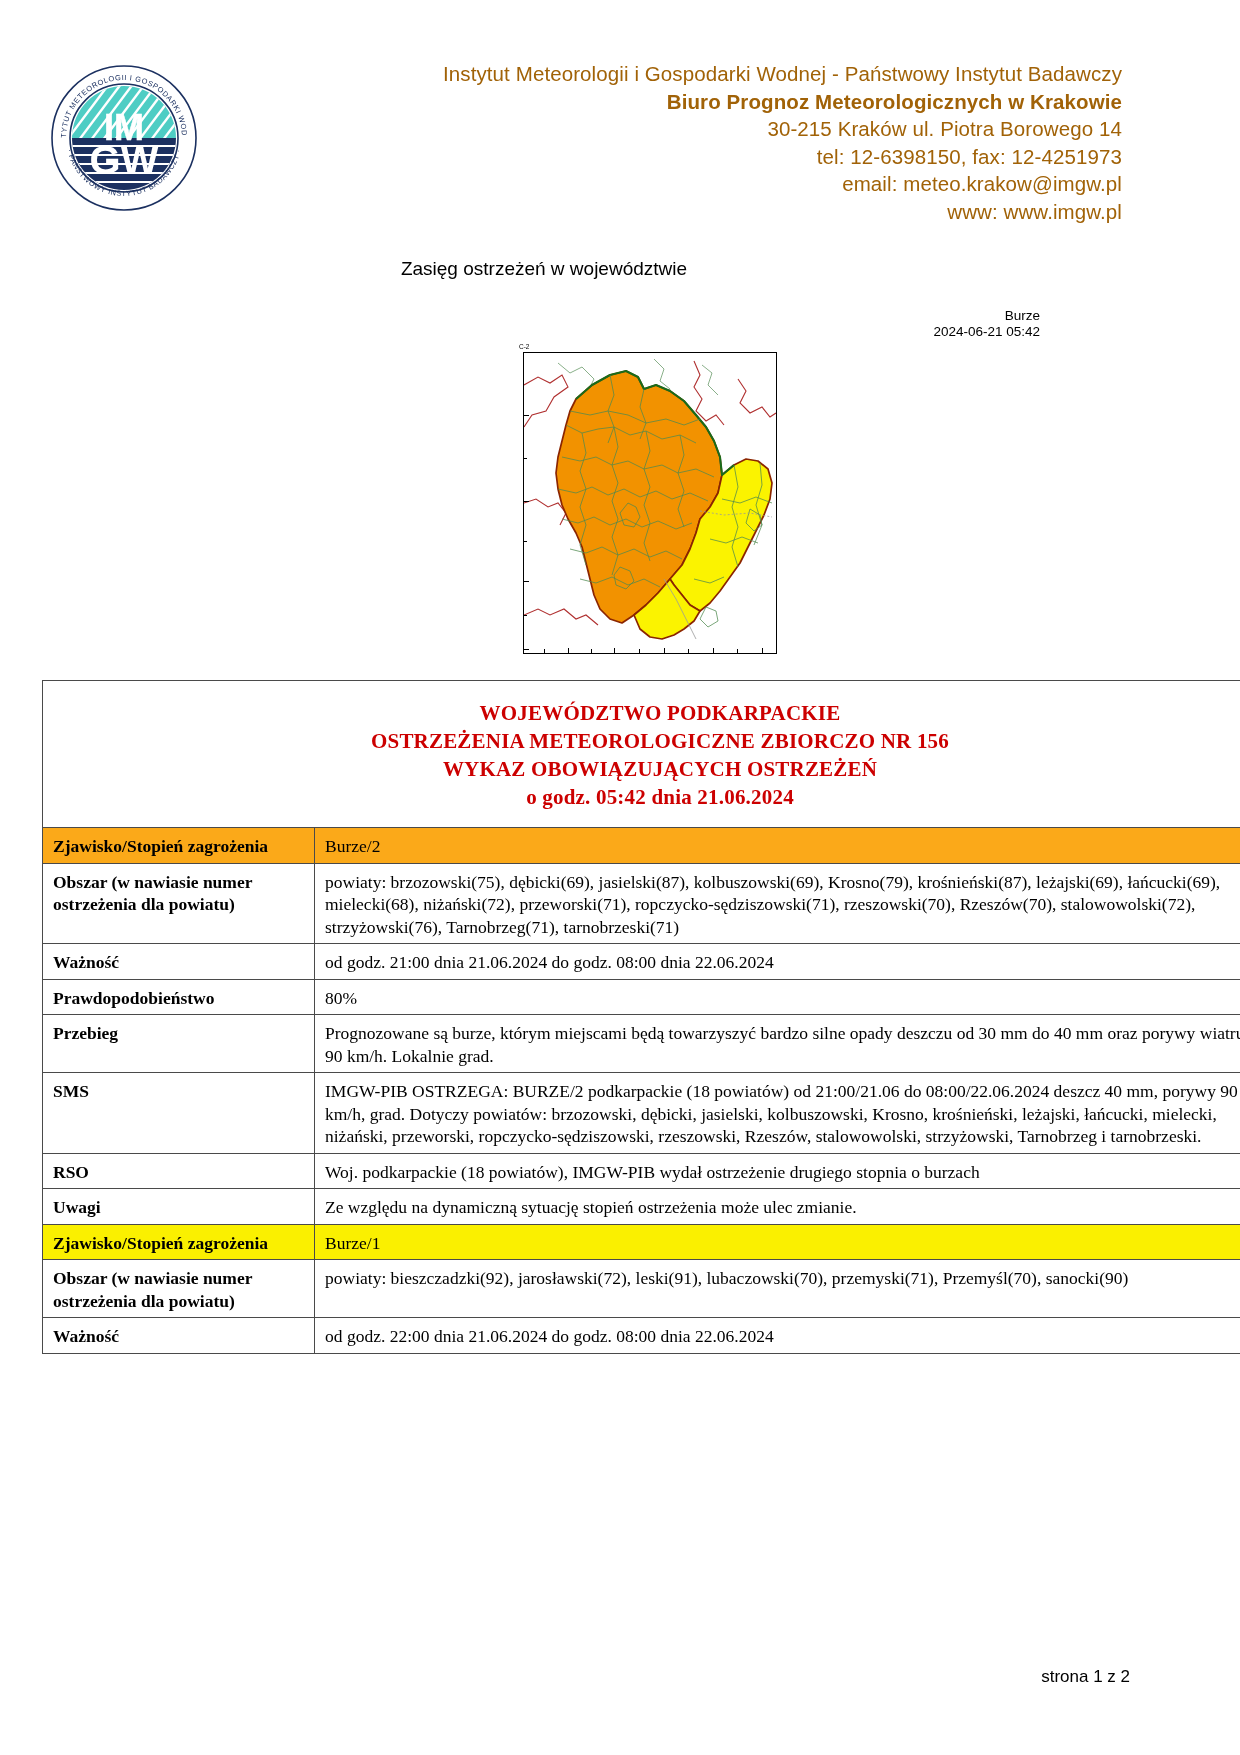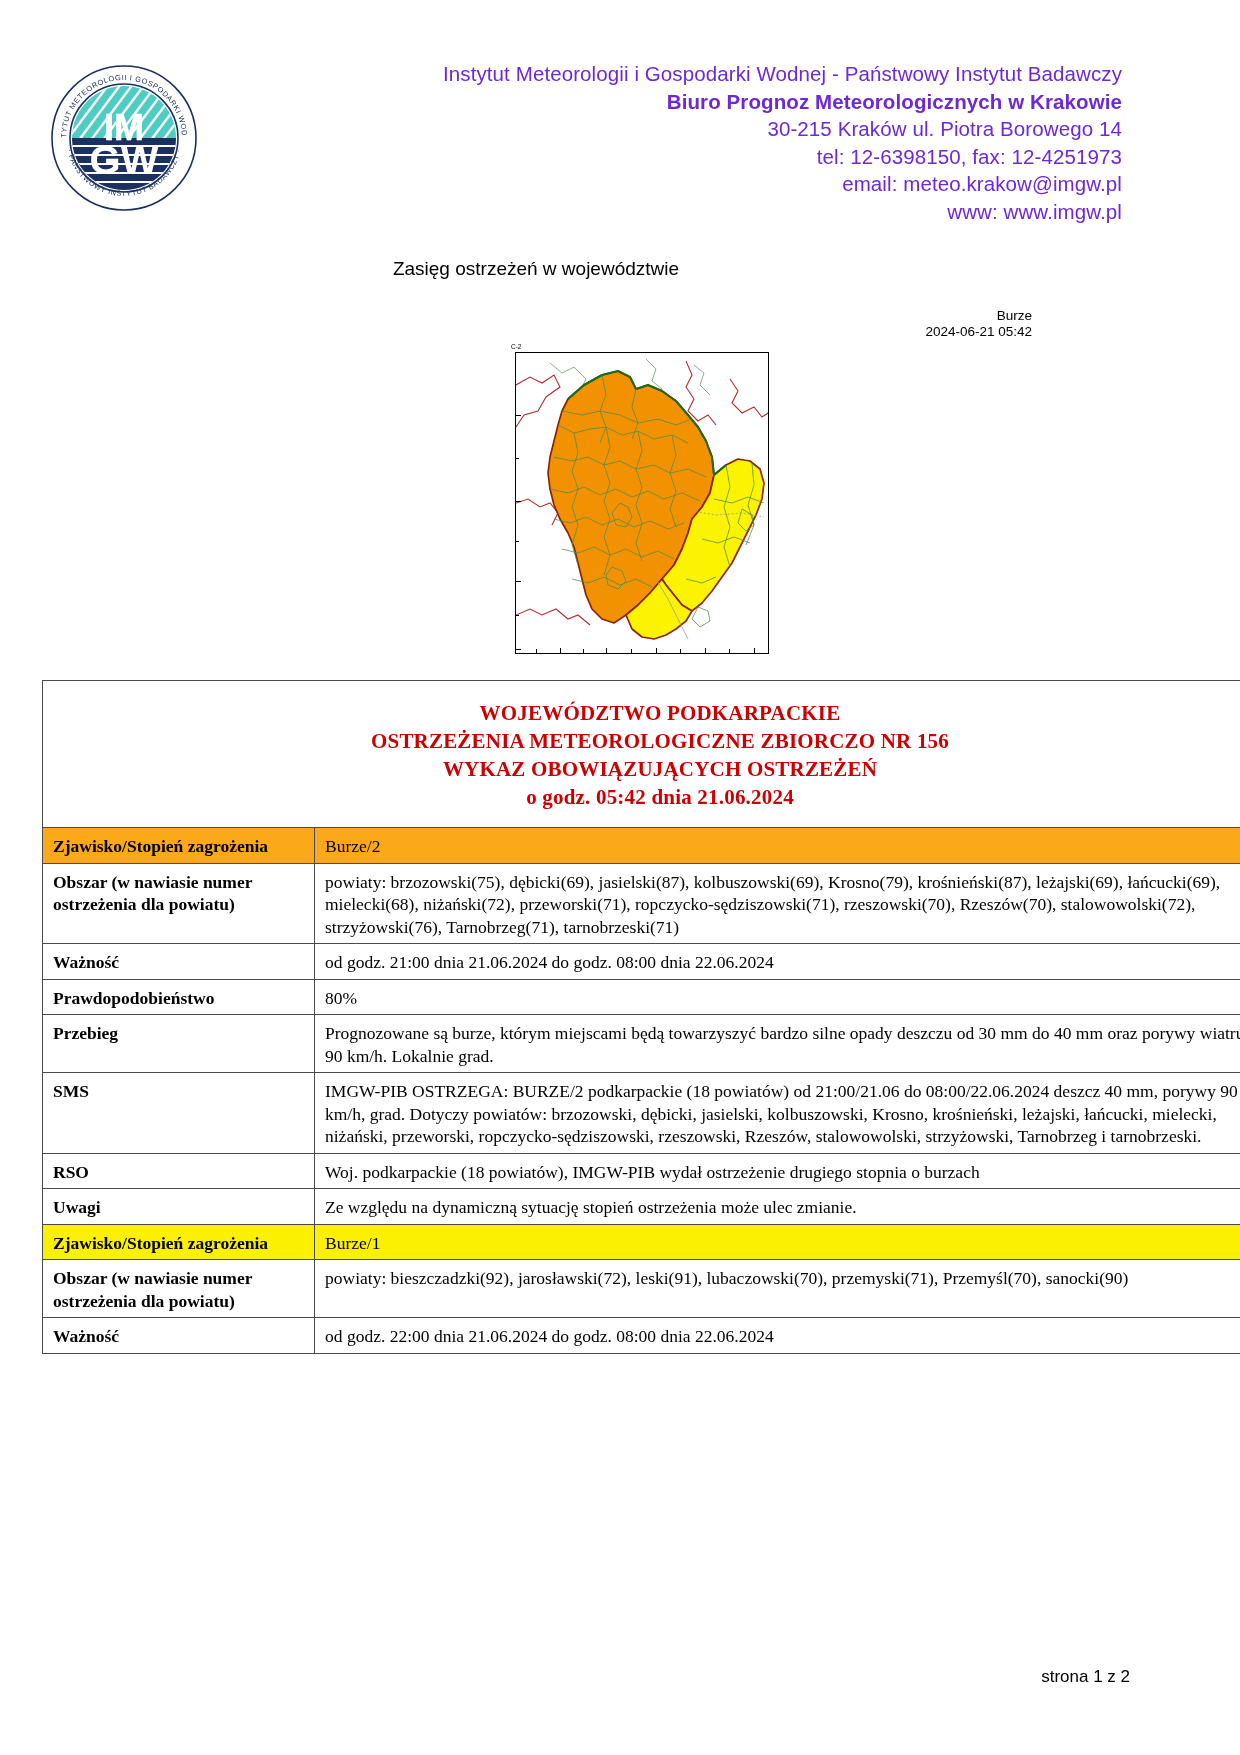--- a/index.html
+++ b/index.html
@@ -33,32 +33,32 @@
     height: 152px;
   }
   .logo-svg { display: block; }
 
   .header-text {
     position: absolute;
     right: 118px;
     top: 60px;
     text-align: right;
     font-family: "Liberation Sans", sans-serif;
-    color: #6d28d9;
+    color: #a16207;
     font-size: 20.5px;
     line-height: 27.5px;
     letter-spacing: 0.1px;
   }
   .header-text .hl { display: block; white-space: nowrap; }
   .header-text .bold { font-weight: bold; }
 
   
   .map-section {
     position: absolute;
-    left: 0;
+    left: 8px;
     top: 258px;
     width: 1032px;
   }
   .map-caption {
     text-align: center;
     font-family: "Liberation Sans", sans-serif;
     font-size: 19px;
     color: #000;
     margin-left: 40px;
   }

